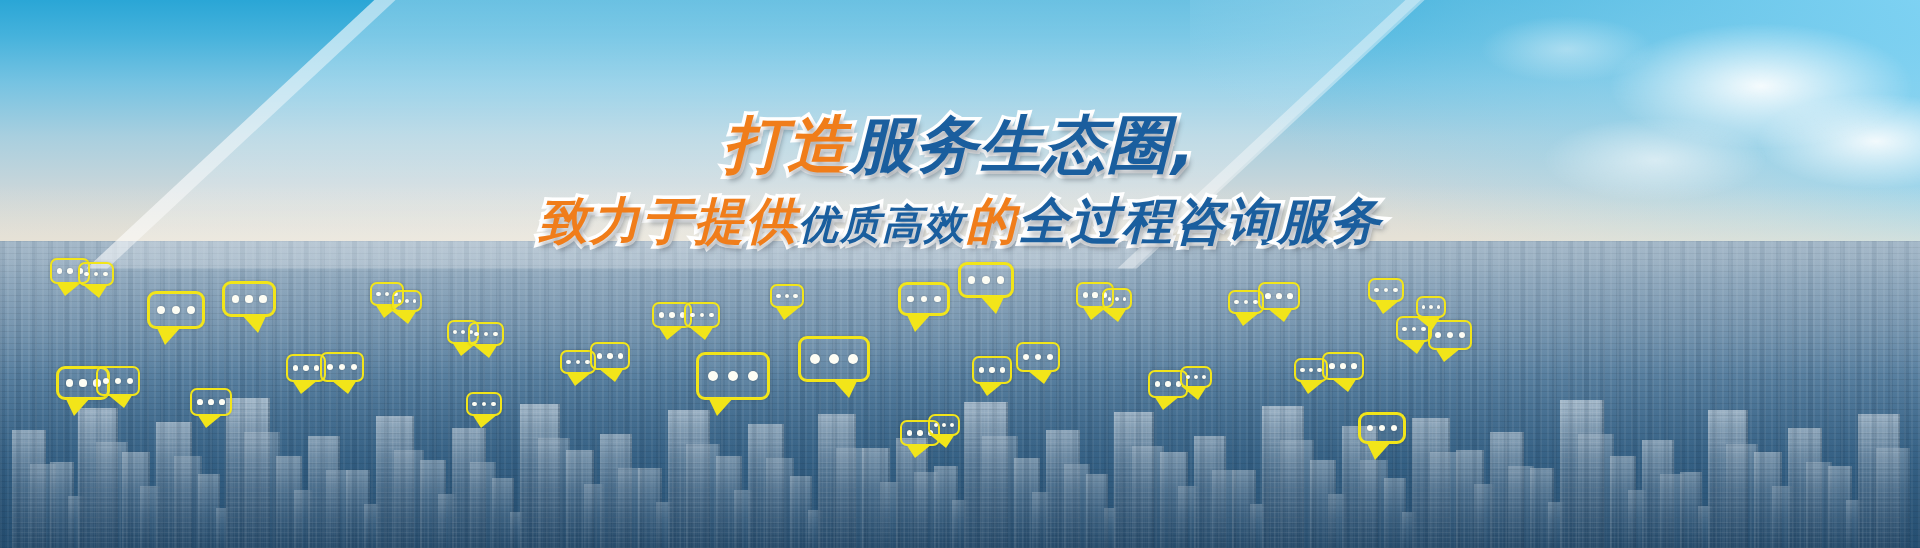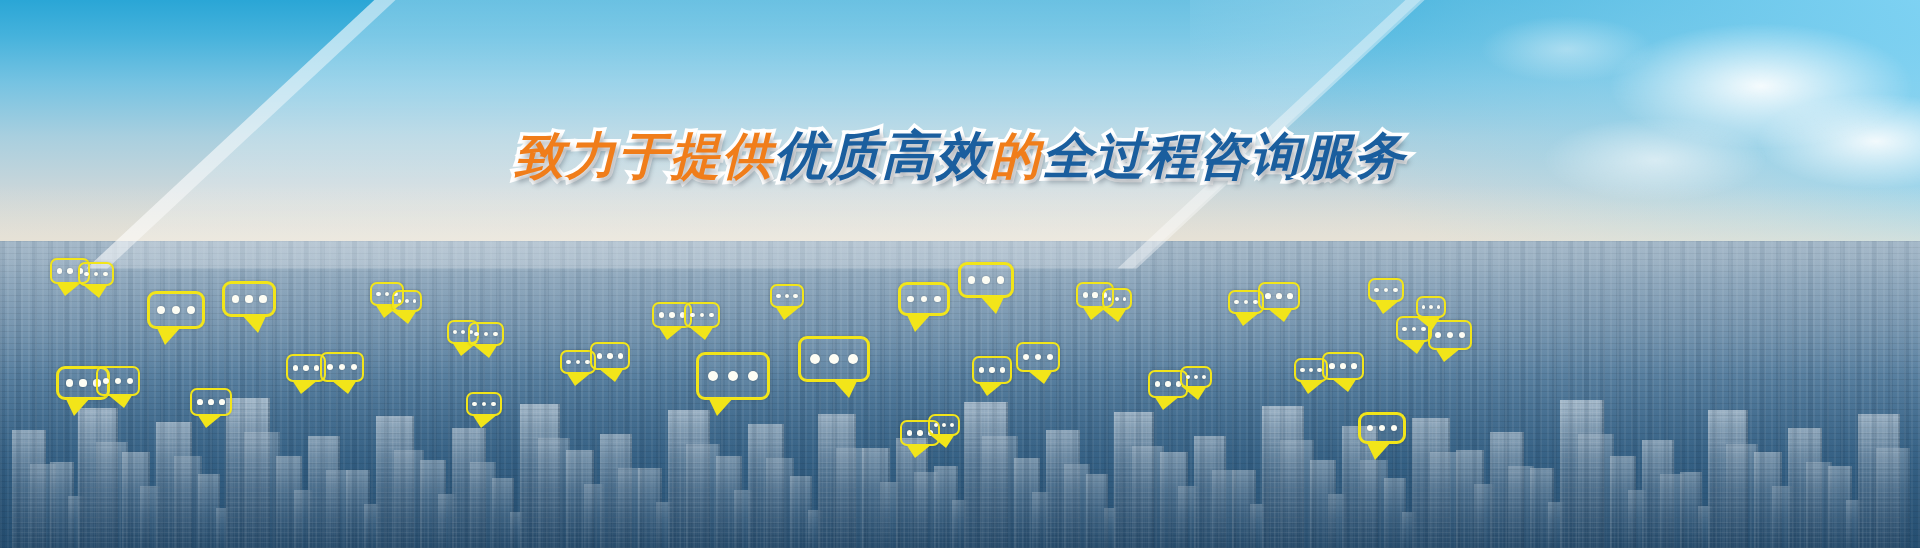--- a/index.html
+++ b/index.html
@@ -104,21 +104,21 @@
   .line2 { font-size:50px; line-height:1.12; letter-spacing:2px; margin-top:14px; }
 
   .seg {
     display:inline-block;
     -webkit-text-stroke:7px #fff;
     paint-order:stroke fill;
     text-shadow:3px 5px 5px rgba(60,70,80,.42);
   }
   .seg-orange { color:#f07d1a; }
   .seg-blue   { color:#1a5e9e; }
-  .seg-big    { font-size:52px;font-style:italic; }
+  .seg-big    { font-size:40px;font-style:italic; }
 
   
   .bubble { position:absolute; }
   .bubble .body {
     position:relative;
     border:3px solid #f2e519;
     border-radius:9px;
     width:100%; height:100%;
     display:flex; align-items:center; justify-content:center;
     gap:14%;
@@ -583,16 +583,17 @@
         <div class="body">
           <div class="dot"></div>
           <div class="dot"></div>
           <div class="dot"></div>
         </div>
         <div class="tail"></div>
       </div>
     </div>
 
   <div class="headline">
+    <div class="line line1" id="headline-line-1"><span class="seg seg-orange" style="color: rgb(240, 125, 26);">打造</span><span class="seg seg-blue" style="color: rgb(26, 94, 158);">服务生态圈,</span></div>
     <div class="line line2" id="headline-line-2"><span class="seg seg-orange" style="color: rgb(240, 125, 26);">致力于提供</span><span class="seg seg-blue seg-big" style="color: rgb(26, 94, 158);">优质高效</span><span class="seg seg-orange" style="color: rgb(240, 125, 26);">的</span><span class="seg seg-blue" style="color: rgb(26, 94, 158);">全过程咨询</span><span class="seg seg-blue" style="color: rgb(26, 94, 158);">服务</span></div>
   </div>
 
 </div>
 
 </body></html>

